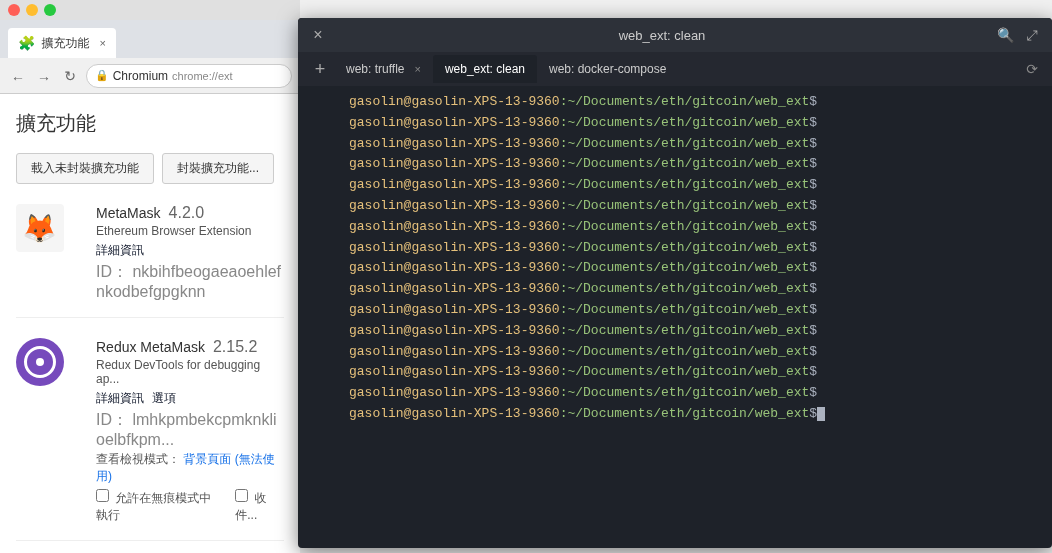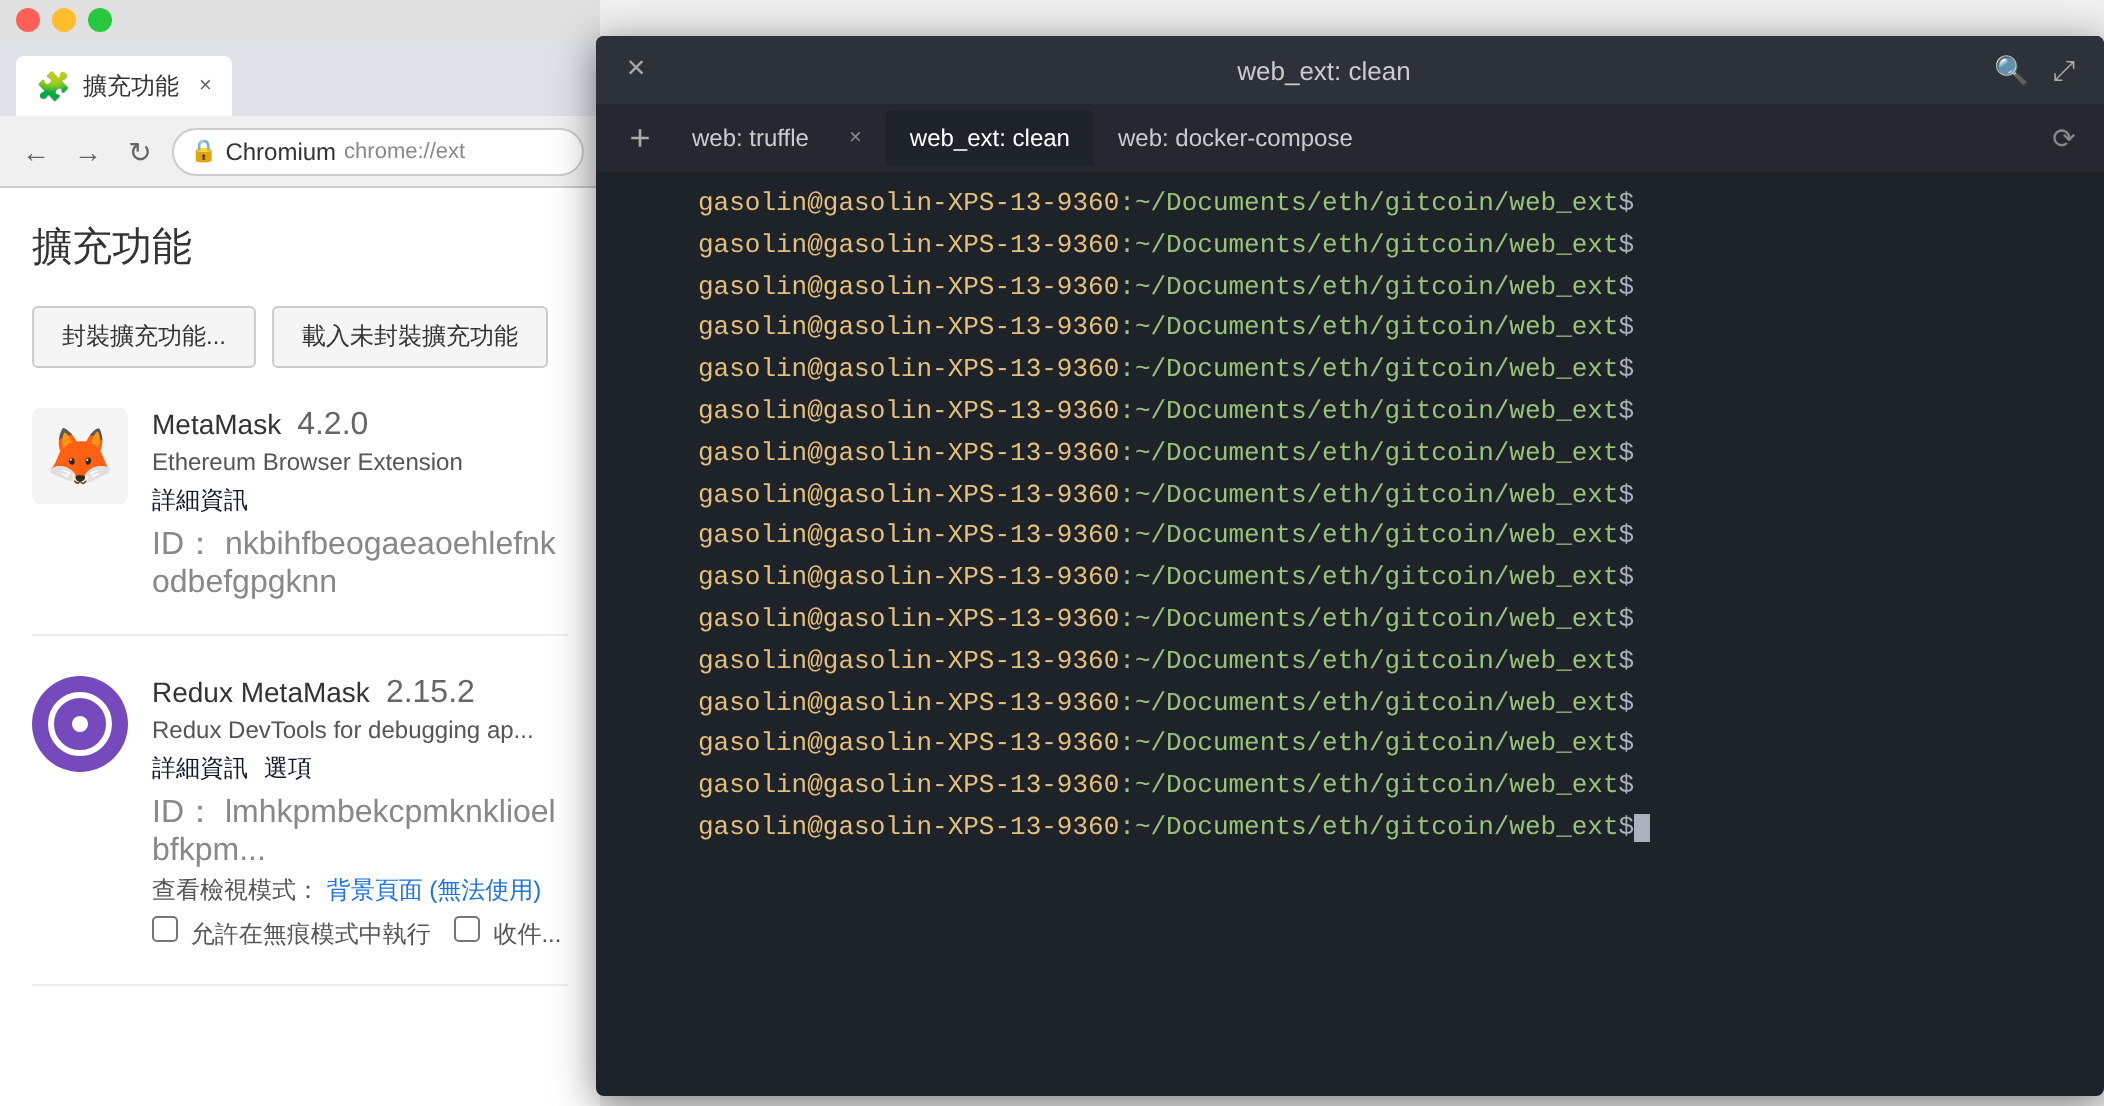--- a/index.html
+++ b/index.html
@@ -135,21 +135,21 @@
     }
 
     .extension-item {
       display: flex;
       gap: 12px;
       margin-bottom: 20px;
       padding-bottom: 16px;
       border-bottom: 1px solid #eee;
     }
 
-    .ext-info { flex: 1; }
+    .ext-info { flex: 1; margin-left: 20px; }
 
     .ext-name-row {
       display: flex;
       align-items: baseline;
       gap: 8px;
       margin-bottom: 2px;
     }
 
     .ext-name {
       font-size: 14px;
@@ -281,21 +281,21 @@
       cursor: pointer;
     }
 
     .term-tab {
       height: 28px;
       padding: 0 12px;
       display: flex;
       align-items: center;
       font-size: 12px;
       color: #ccc;
-      gap: 20px;
+      gap: 10px;
       cursor: pointer;
       border-radius: 3px 3px 0 0;
     }
 
     .term-tab.active {
       background: #1e2229;
       color: #fff;
     }
 
     .term-tab .tab-x {
@@ -412,22 +412,22 @@
       <span>Chromium</span>
       <span style="color:#888;font-size:11px;">chrome://ext</span>
     </div>
   </div>
 
   <div class="browser-content">
     <div class="extensions-page">
       <h1 class="extensions-title">擴充功能</h1>
 
       <div class="extensions-actions">
+        <button class="ext-btn">載入未封裝擴充功能</button>
         <button class="ext-btn">封裝擴充功能...</button>
-        <button class="ext-btn">載入未封裝擴充功能</button>
       </div>
 
       <div class="extension-item">
         <div class="metamask-icon">🦊</div>
         <div class="ext-info">
           <div class="ext-name-row">
             <span class="ext-name">MetaMask</span>
             <span class="ext-version">4.2.0</span>
           </div>
           <div class="ext-desc">Ethereum Browser Extension</div>

